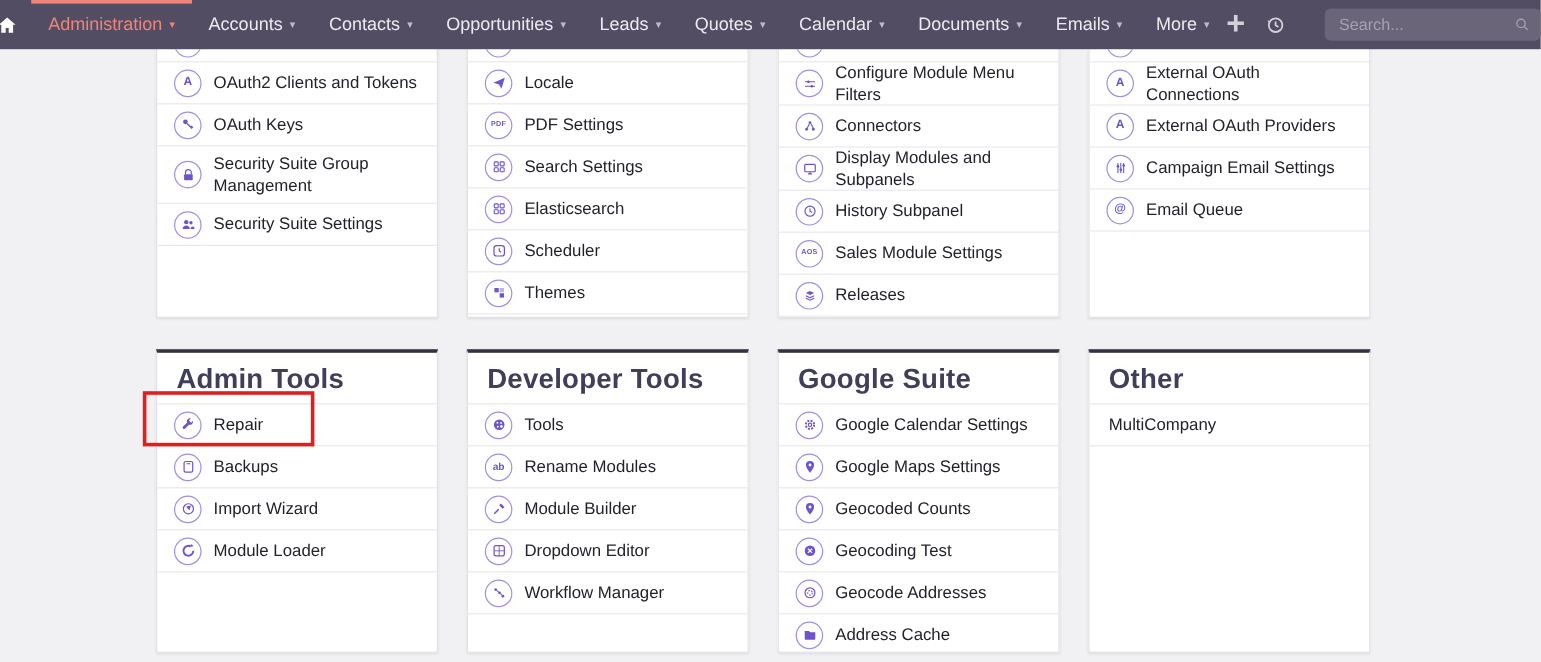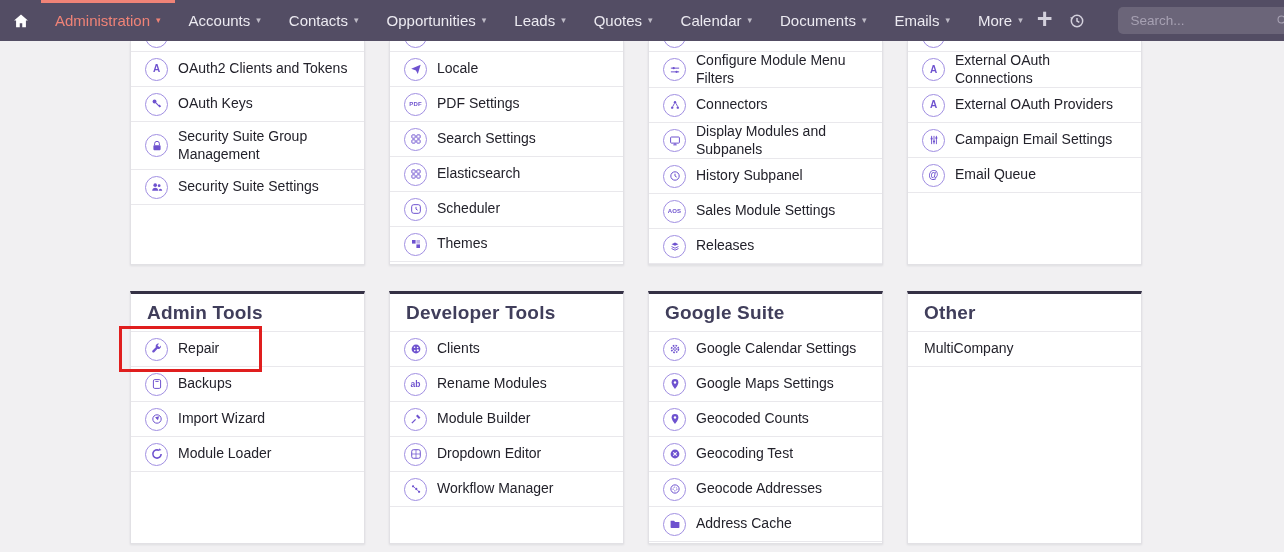--- a/index.html
+++ b/index.html
@@ -6,21 +6,21 @@
   body{
     width:1284px;height:552px;overflow:hidden;
     font-family:"Liberation Sans","DejaVu Sans",sans-serif;
     background:#f1f0f2;position:relative;
   }
   .page{position:relative;width:1284px;height:552px;}
 
   
   .navbar{
     position:absolute;top:0;left:0;right:0;height:41px;
-    background:#534d64;display:flex;align-items:center;z-index:5;
+    background:#534d64;display:flex;align-items:center;z-index:5;justify-content:center;
   }
   .home{width:20px;height:20px;margin-left:11px;color:#ffffff;cursor:pointer;flex:0 0 auto;}
   .home svg{width:20px;height:20px;display:block;}
   .nav-items{display:flex;align-items:stretch;height:100%;margin-left:10px;flex:0 0 auto;}
   .nav-item{
     position:relative;display:flex;align-items:center;padding:0 14px;
     color:#eceaf1;font-size:15px;font-weight:500;cursor:pointer;white-space:nowrap;
   }
   .nav-item .caret{font-size:9px;margin-left:6px;color:rgba(236,234,241,.7);line-height:1;}
   .nav-item.active{color:#f08377;}
@@ -45,21 +45,21 @@
   .cards-row{display:flex;gap:24px;margin-left:130px;width:1012px;}
   .card{
     width:235px;background:#ffffff;border:1px solid #e2e1e5;border-top:none;
     box-shadow:0 1px 2px rgba(60,60,80,.10);
     display:flex;flex-direction:column;box-sizing:border-box;overflow:hidden;
   }
   .row1 .card{height:224px;}
   .row2{margin-top:26px;}
   .row2 .card{height:253px;border-top:3px solid #353145;}
   .card-header{
-    padding:8px 16px 7px;font-size:19px;font-weight:bold;color:#403e5b;
+    padding:8px 16px 7px;font-size:23px;font-weight:bold;color:#403e5b;
     border-bottom:1px solid #e9e8ec;letter-spacing:.2px;
   }
   .partial-row{height:10px;position:relative;overflow:hidden;border-bottom:1px solid #e9e8ec;flex:0 0 auto;}
   .partial-row .ic{position:absolute;left:14px;top:-16px;}
   .item{
     display:flex;align-items:center;min-height:35px;padding:0 10px 0 14px;
     border-bottom:1px solid #e9e8ec;cursor:pointer;box-sizing:border-box;flex:0 0 auto;
   }
   .item.two-line{min-height:48px;}
   .item.no-icon{padding-left:16px;}
@@ -406,21 +406,21 @@
           <div class="item">
             <span class="ic">
               <svg viewBox="0 0 24 24">
                 <circle cx="12" cy="12" r="6.6" fill="currentColor"></circle>
                 <circle cx="9.8" cy="9.4" r="1.2" fill="#fff"></circle>
                 <circle cx="14.4" cy="9.8" r="1.2" fill="#fff"></circle>
                 <circle cx="10.2" cy="14.4" r="1.2" fill="#fff"></circle>
                 <circle cx="14.8" cy="14" r="1.7" fill="#fff"></circle>
               </svg>
             </span>
-            <span class="label">Clients</span>
+            <span class="label">Tools</span>
           </div>
           <div class="item">
             <span class="ic">
               <span class="t s">ab</span>
             </span>
             <span class="label">Rename Modules</span>
           </div>
           <div class="item">
             <span class="ic">
               <svg viewBox="0 0 24 24">

